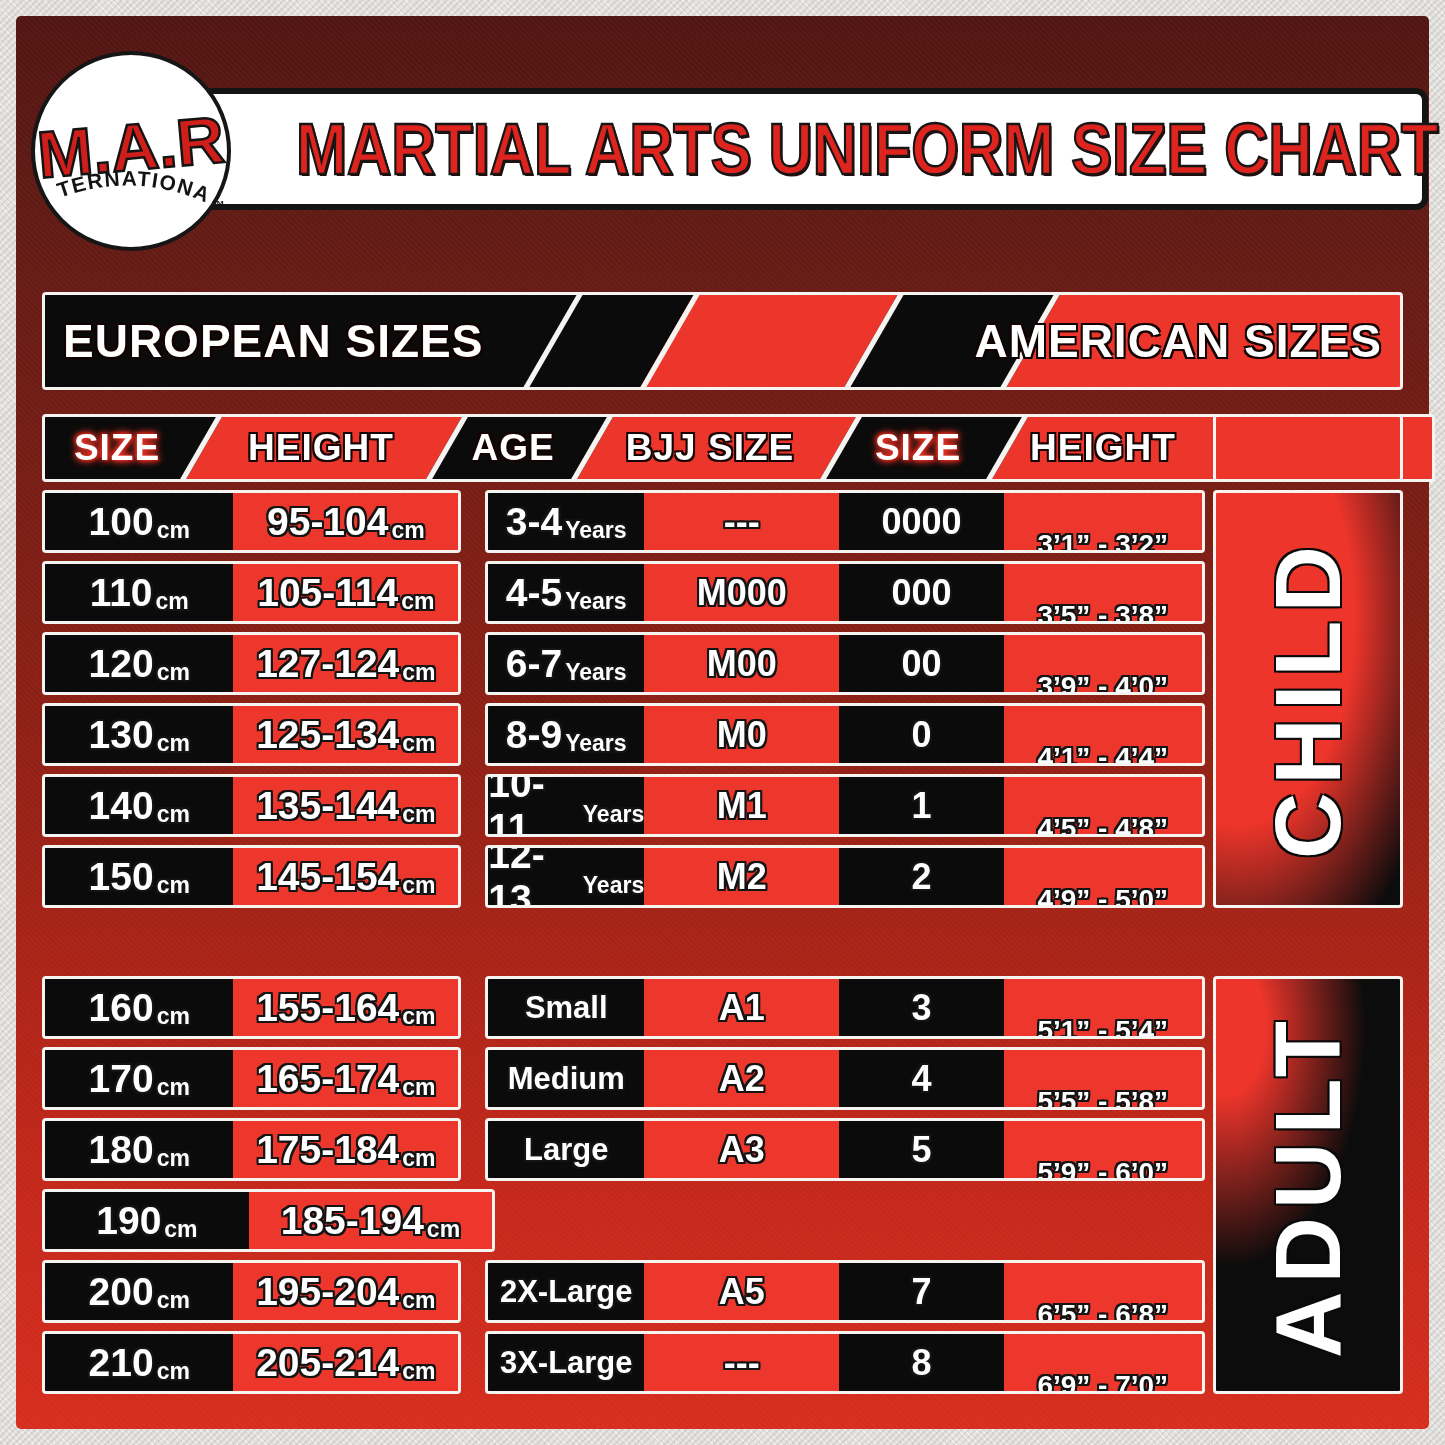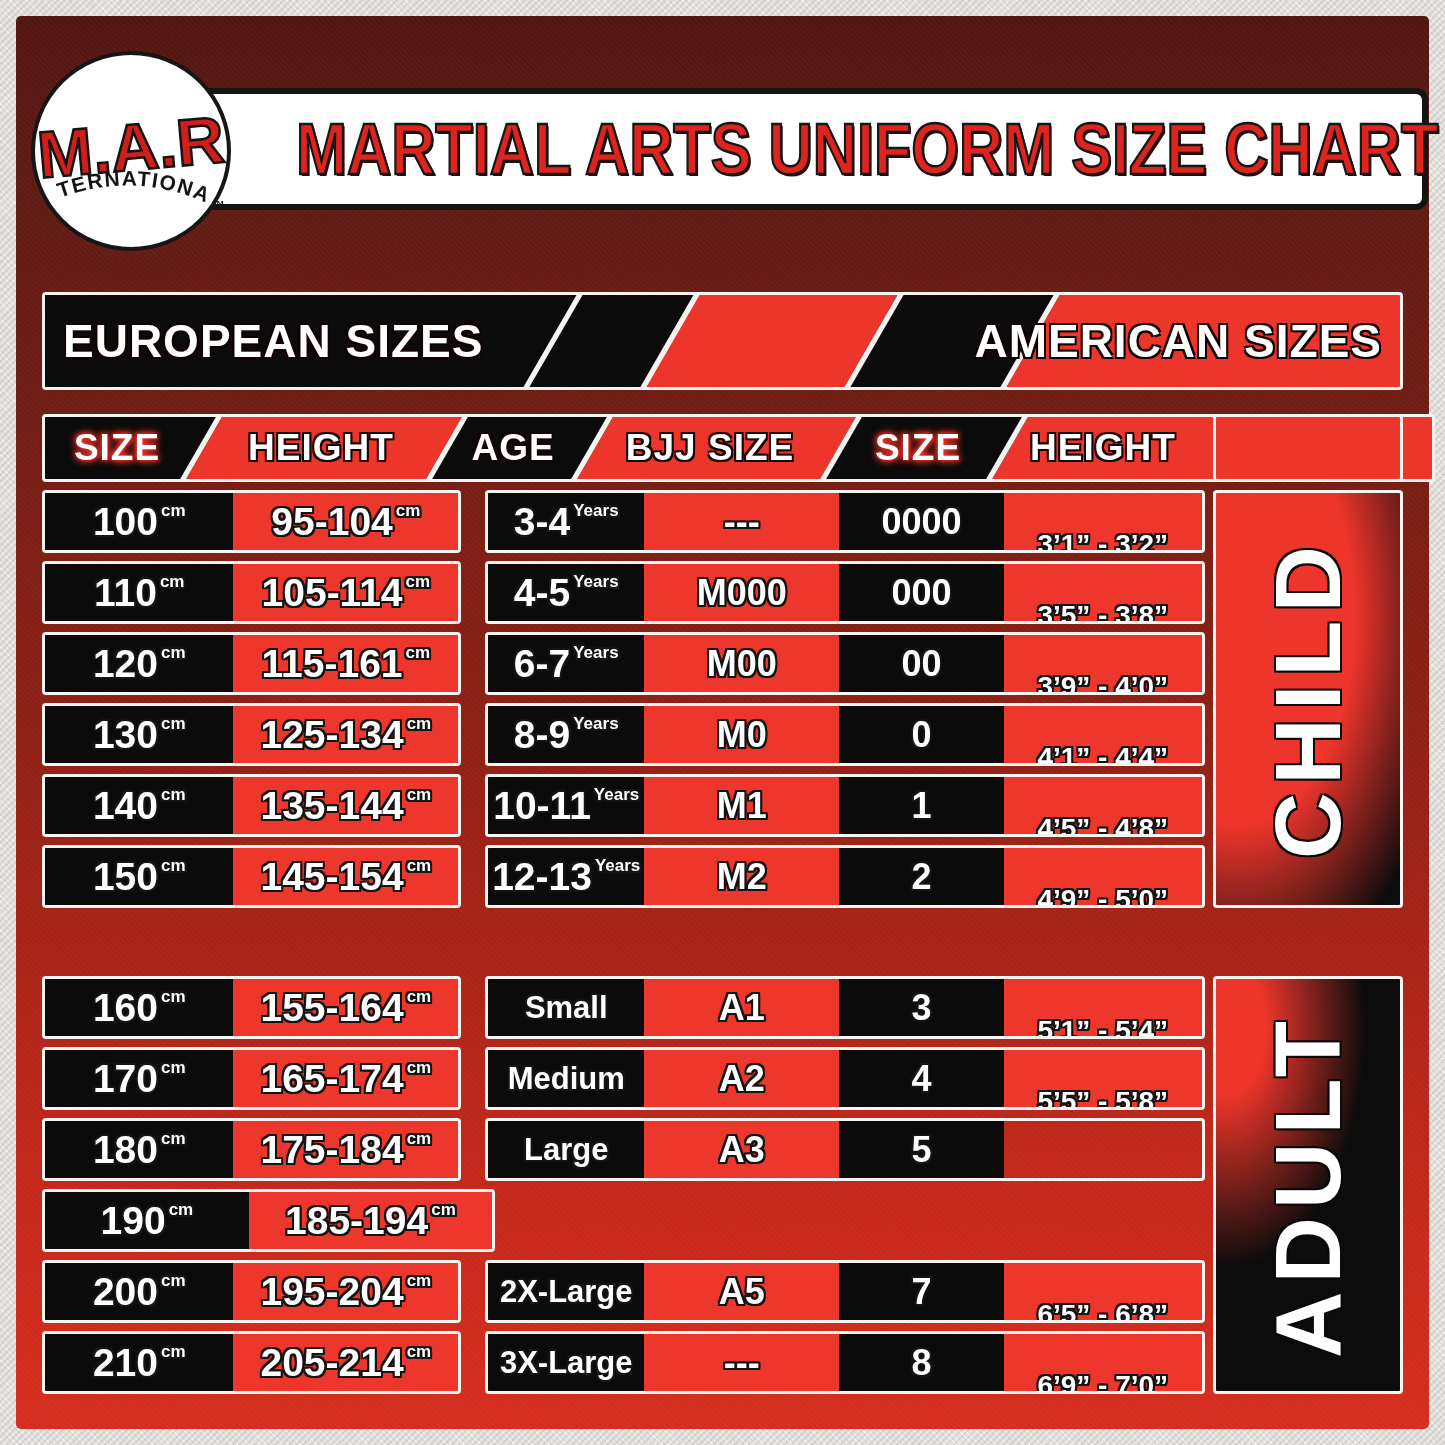--- a/index.html
+++ b/index.html
@@ -58,21 +58,21 @@
   .b2 .c-age{width:21.85%;}
   .b2 .c-bjj{width:27.35%;}
   .b2 .c-ussize{width:23%;}
   .b2 .c-usheight{width:27.8%;}
   .v,.v2,.v3,.w,.sup{color:#fff;font-weight:bold;
        text-shadow:-2px -2px 0 #141414,2px -2px 0 #141414,-2px 2px 0 #141414,2px 2px 0 #141414,0 -2px 0 #141414,0 2px 0 #141414,-2px 0 0 #141414,2px 0 0 #141414;}
   .v{font-size:39px;}
   .v2{font-size:36px;}
   .v3{font-size:28px;letter-spacing:0px;margin-top:47px;}
   .w{font-size:31px;}
-  .sup{font-size:17px;margin-left:3px;align-self:flex-start;line-height:1;padding-top:9px;}
+  .sup{font-size:23px;margin-left:3px;align-self:flex-start;line-height:1;padding-top:26px;}
 
   
   .panel{position:absolute;left:1213px;width:190px;height:418px;border:3px solid #f6f4f1;border-radius:4px;
        box-sizing:border-box;display:flex;align-items:center;justify-content:center;}
   .panel.child{top:490px;background:radial-gradient(150% 120% at 12% 30%, #ee352b 42%, #0c0c0c 78%);}
   .panel.adult{top:976px;background:radial-gradient(130% 100% at 6% 12%, #ee352b 16%, #0c0c0c 58%);}
   .vtext{writing-mode:vertical-rl;transform:rotate(180deg);font-weight:bold;font-size:92px;color:#fff;
        letter-spacing:8px;line-height:1;
        text-shadow:-2px -2px 0 #0a0a0a,2px -2px 0 #0a0a0a,-2px 2px 0 #0a0a0a,2px 2px 0 #0a0a0a;}
 </style>
@@ -177,21 +177,21 @@
           </div>
   </div>
       </div>
       <div class="row">
   <div class="box b1">
     <div class="cell black">
             <span class="v">120</span>
             <span class="sup">cm</span>
           </div>
     <div class="cell red">
-            <span class="v">115-161</span>
+            <span class="v">127-124</span>
             <span class="sup">cm</span>
           </div>
   </div>
   <div class="box b2">
     <div class="cell black c-age">
             <span class="v">6-7</span>
             <span class="sup">Years</span>
           </div>
     <div class="cell red c-bjj">
             <span class="v2">M00</span>
@@ -353,20 +353,23 @@
   <div class="box b2">
     <div class="cell black c-age">
             <span class="w">Large</span>
           </div>
     <div class="cell red c-bjj">
             <span class="v2">A3</span>
           </div>
     <div class="cell black c-ussize">
             <span class="v2">5</span>
           </div>
+    <div class="cell red c-usheight">
+            <span class="v3">5’9” - 6’0”</span>
+          </div>
   </div>
       </div>
       <div class="row">
   <div class="box b1">
     <div class="cell black">
             <span class="v">190</span>
             <span class="sup">cm</span>
           </div>
     <div class="cell red">
             <span class="v">185-194</span>

